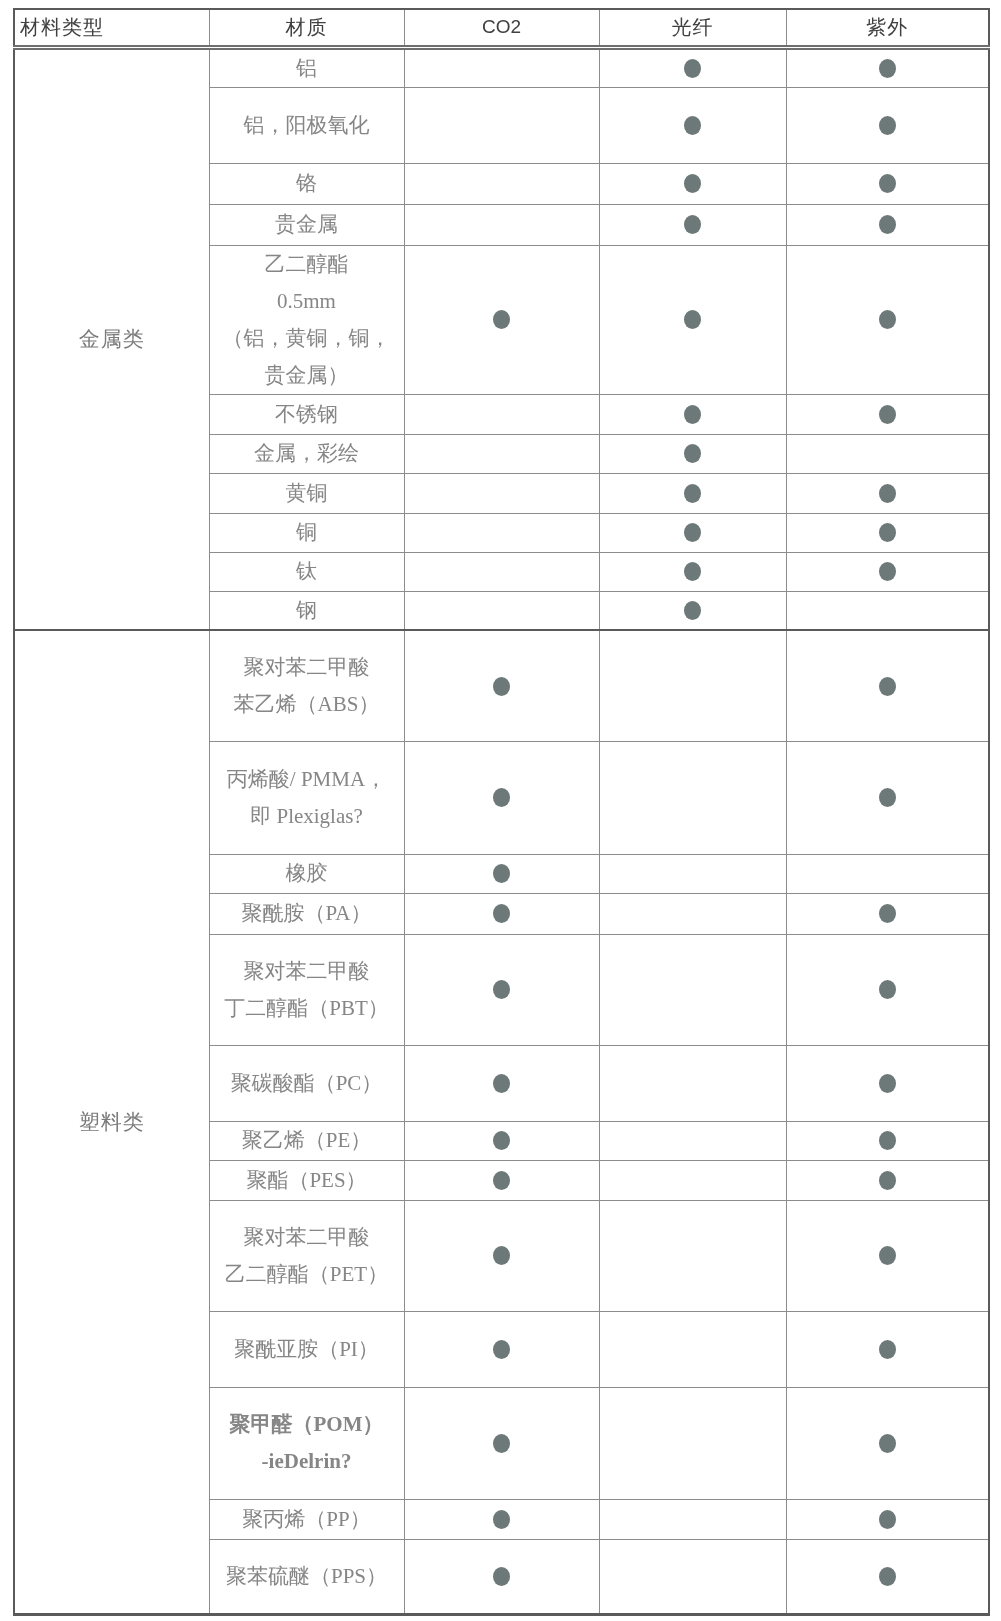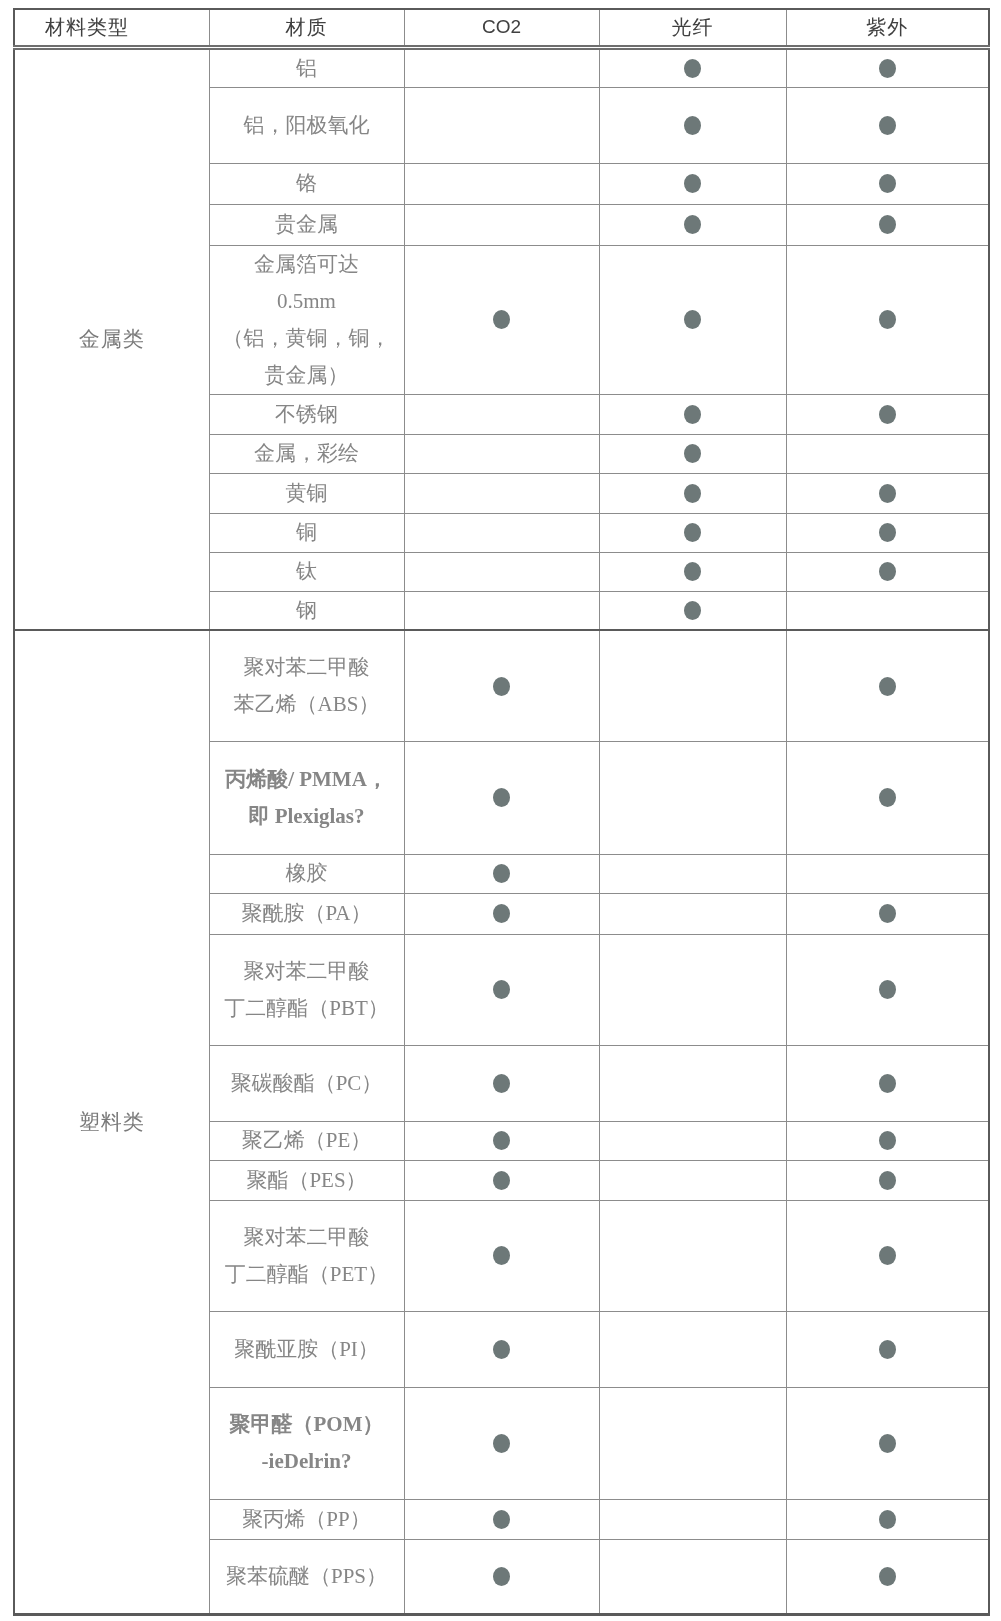--- a/index.html
+++ b/index.html
@@ -34,21 +34,21 @@
     height: 38px;
   }
   tr.header-row td {
     border-bottom: 5px double #6e6e6e;
     color: #404040;
     font-size: 20px;
     letter-spacing: 1px;
   }
   tr.header-row td.first {
     text-align: left;
-    padding-left: 30px;
+    padding-left: 5px;
   }
   tr.header-row td.latin {
     font-family: "Liberation Sans", "DejaVu Sans", sans-serif;
     font-size: 19px;
     letter-spacing: 0;
   }
   .category-cell {
     color: #7a7a7a;
     font-size: 21px;
     letter-spacing: 1px;
@@ -120,21 +120,21 @@
       <tr style="height: 41px;">
         <td class="material-cell">
           <div class="mat-line">贵金属</div>
         </td>
         <td class="mark-cell"></td>
         <td class="mark-cell"><span class="dot" style="background: rgb(109, 120, 120);"></span></td>
         <td class="mark-cell"><span class="dot" style="background: rgb(109, 120, 120);"></span></td>
       </tr>
       <tr style="height: 147px;">
         <td class="material-cell">
-          <div class="mat-line">金属箔可达</div>
+          <div class="mat-line">乙二醇酯</div>
           <div class="mat-line">0.5mm</div>
           <div class="mat-line">（铝，黄铜，铜，</div>
           <div class="mat-line">贵金属）</div>
         </td>
         <td class="mark-cell"><span class="dot" style="background: rgb(109, 120, 120);"></span></td>
         <td class="mark-cell"><span class="dot" style="background: rgb(109, 120, 120);"></span></td>
         <td class="mark-cell"><span class="dot" style="background: rgb(109, 120, 120);"></span></td>
       </tr>
       <tr style="height: 40px;">
         <td class="material-cell">
@@ -187,21 +187,21 @@
       <tr style="height: 111px;">
         <td class="category-cell" rowspan="13">塑料类</td>
         <td class="material-cell">
           <div class="mat-line">聚对苯二甲酸</div>
           <div class="mat-line">苯乙烯（ABS）</div>
         </td>
         <td class="mark-cell"><span class="dot" style="background: rgb(109, 120, 120);"></span></td>
         <td class="mark-cell"></td>
         <td class="mark-cell"><span class="dot" style="background: rgb(109, 120, 120);"></span></td>
       </tr>
-      <tr style="height: 113px; font-weight: bold;">
+      <tr style="height: 113px;">
         <td class="material-cell">
           <div class="mat-line">丙烯酸/ PMMA，</div>
           <div class="mat-line">即 Plexiglas?</div>
         </td>
         <td class="mark-cell"><span class="dot" style="background: rgb(109, 120, 120);"></span></td>
         <td class="mark-cell"></td>
         <td class="mark-cell"><span class="dot" style="background: rgb(109, 120, 120);"></span></td>
       </tr>
       <tr style="height: 39px; font-family: Liberation Serif, serif;">
         <td class="material-cell">
@@ -248,21 +248,21 @@
         <td class="material-cell">
           <div class="mat-line">聚酯（PES）</div>
         </td>
         <td class="mark-cell"><span class="dot" style="background: rgb(109, 120, 120);"></span></td>
         <td class="mark-cell"></td>
         <td class="mark-cell"><span class="dot" style="background: rgb(109, 120, 120);"></span></td>
       </tr>
       <tr style="height: 111px;">
         <td class="material-cell">
           <div class="mat-line">聚对苯二甲酸</div>
-          <div class="mat-line">丁二醇酯（PET）</div>
+          <div class="mat-line">乙二醇酯（PET）</div>
         </td>
         <td class="mark-cell"><span class="dot" style="background: rgb(109, 120, 120);"></span></td>
         <td class="mark-cell"></td>
         <td class="mark-cell"><span class="dot" style="background: rgb(109, 120, 120);"></span></td>
       </tr>
       <tr style="height: 76px;">
         <td class="material-cell">
           <div class="mat-line">聚酰亚胺（PI）</div>
         </td>
         <td class="mark-cell"><span class="dot" style="background: rgb(109, 120, 120);"></span></td>

